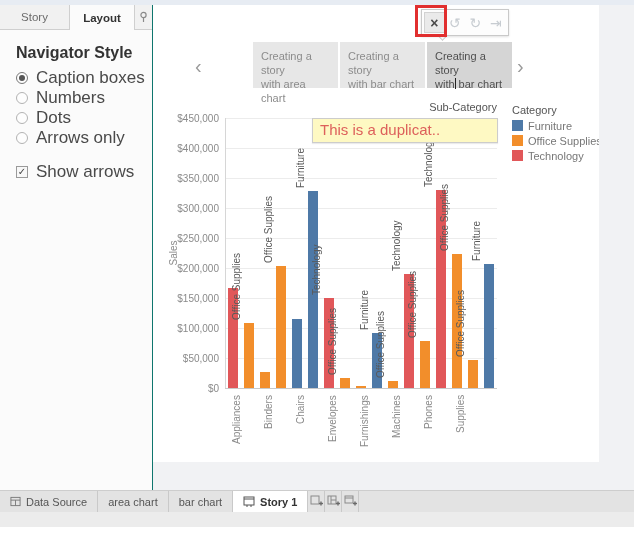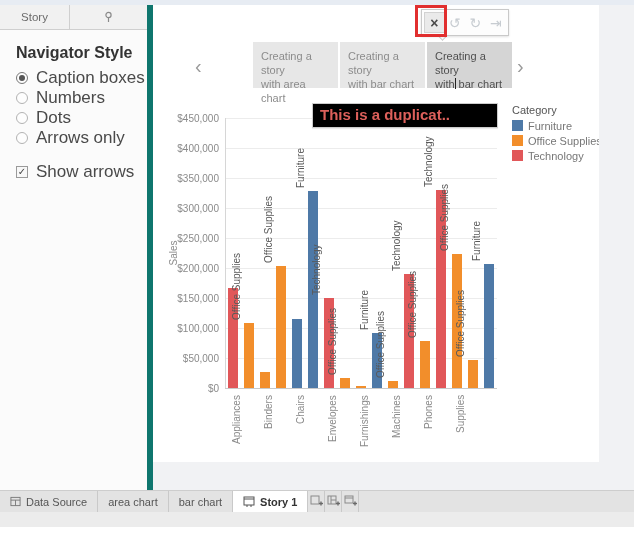--- a/index.html
+++ b/index.html
@@ -5,21 +5,21 @@
   * { box-sizing: border-box; margin: 0; padding: 0; }
   html,body { background:#ffffff; }
   body { font-family: "Liberation Sans", sans-serif; }
   .screen { position:relative; width:634px; height:534px; background:#ffffff; overflow:hidden; }
 
   .top-strip { position:absolute; left:0; top:0; width:634px; height:5px; background:#e7ecf3; }
 
   .main-row { position:absolute; left:0; top:5px; width:634px; height:485px; background:#f1f2f4; }
 
   
-  .sidebar { position:absolute; left:0; top:0; width:153px; height:485px; background:#fbfbfb; border-right:6px solid #0f766e; }
+  .sidebar { position:absolute; left:0; top:0; width:153px; height:485px; background:#fbfbfb; border-right:1px solid #0f766e; }
   .side-tabs { position:absolute; left:0; top:0; width:100%; height:25px; display:flex; }
   .side-tab { height:25px; display:flex; align-items:center; justify-content:center; font-size:11.5px; color:#6b6b6b; cursor:default; }
   .side-tab.story { width:70px; background:#f1f1f1; border-bottom:1px solid #cfcfcf; border-right:1px solid #cfcfcf; }
   .side-tab.layout { width:65px; background:#fbfbfb; font-weight:bold; color:#333; border-right:1px solid #cfcfcf; }
   .side-tab-rest { flex:1; background:#f1f1f1; border-bottom:1px solid #cfcfcf; display:flex; align-items:center; justify-content:center; }
   .side-content { position:absolute; left:0; top:25px; width:100%; }
   .section-title { font-size:16px; font-weight:bold; color:#333; margin:14px 0 6px 16px; }
   .opt-row { display:flex; align-items:center; height:20px; margin-left:16px; cursor:default; }
   .radio { width:12px; height:12px; border-radius:50%; border:1px solid #b3b3b3; background:#fdfdfd; margin-right:8px; position:relative; flex:none; }
   .radio.sel { border-color:#777; }
@@ -51,22 +51,22 @@
   .chart-title { position:absolute; left:72px; top:96px; width:272px; text-align:right; font-size:11px; color:#555; }
   .ylabel { position:absolute; left:20px; top:248px; font-size:10px; color:#8a8a8a; transform:translate(-50%,-50%) rotate(-90deg); }
   .gridline { position:absolute; height:1px; background:#ececec; }
   .gridline.zero { background:#c9c9c9; }
   .axis-left { position:absolute; width:1px; background:#d6d6d6; }
   .ytick { position:absolute; font-size:10px; color:#8a8a8a; text-align:right; width:60px; transform:translateY(-50%); }
   .bar { position:absolute; width:10px; }
   .vtext { position:absolute; white-space:nowrap; font-size:10px; height:12px; line-height:12px; color:#8a8a8a;
            transform-origin:0 100%; transform:rotate(-90deg); }
   .vtext.mark { color:#595959; }
-  .annotation { position:absolute; left:159px; top:98px; width:186px; height:25px; background:#000000;
-                border:1px solid #cccccc; box-shadow:0 1px 1px rgba(0,0,0,.08); font-size:15px; font-weight:700;
+  .annotation { position:absolute; left:159px; top:113px; width:186px; height:25px; background:#fef9c3;
+                border:1px solid #cccccc; box-shadow:0 1px 1px rgba(0,0,0,.08); font-size:15px; font-weight:400;
                 padding:2px 0 0 7px; z-index:3; }
   .legend-title { position:absolute; left:359px; top:99px; font-size:11px; color:#555;text-align:right; }
   .legend-item { position:absolute; left:359px; display:flex; align-items:center; height:13px; }
   .legend-swatch { width:11px; height:11px; margin-right:5px; flex:none; }
   .legend-label { font-size:11px; color:#777; white-space:nowrap; }
 
   
   .bottom-tabs { position:absolute; left:0; top:490px; width:634px; height:22px; background:#e3e3e3;
                  border-top:1px solid #cdcdcd; display:flex; align-items:stretch; }
   .sheet-tab { display:flex; align-items:center; padding:0 10px; font-size:11px; color:#555;
@@ -81,20 +81,23 @@
 
 <div class="screen">
   <div class="top-strip"></div>
 
   <div class="main-row">
 
     <aside class="sidebar">
       <div class="side-tabs">
         <div class="side-tab story">
           <span>Story</span>
+        </div>
+        <div class="side-tab layout">
+          <span>Layout</span>
         </div>
         <div class="side-tab-rest">
           <svg width="9" height="12" viewBox="0 0 9 12">
             <circle cx="4.5" cy="4" r="2.6" fill="none" stroke="#8a8a8a" stroke-width="1.2"></circle>
             <line x1="4.5" y1="6.5" x2="4.5" y2="11" stroke="#8a8a8a" stroke-width="1.2"></line>
           </svg>
         </div>
       </div>
       <div class="side-content">
         <div class="section-title">Navigator Style</div>

